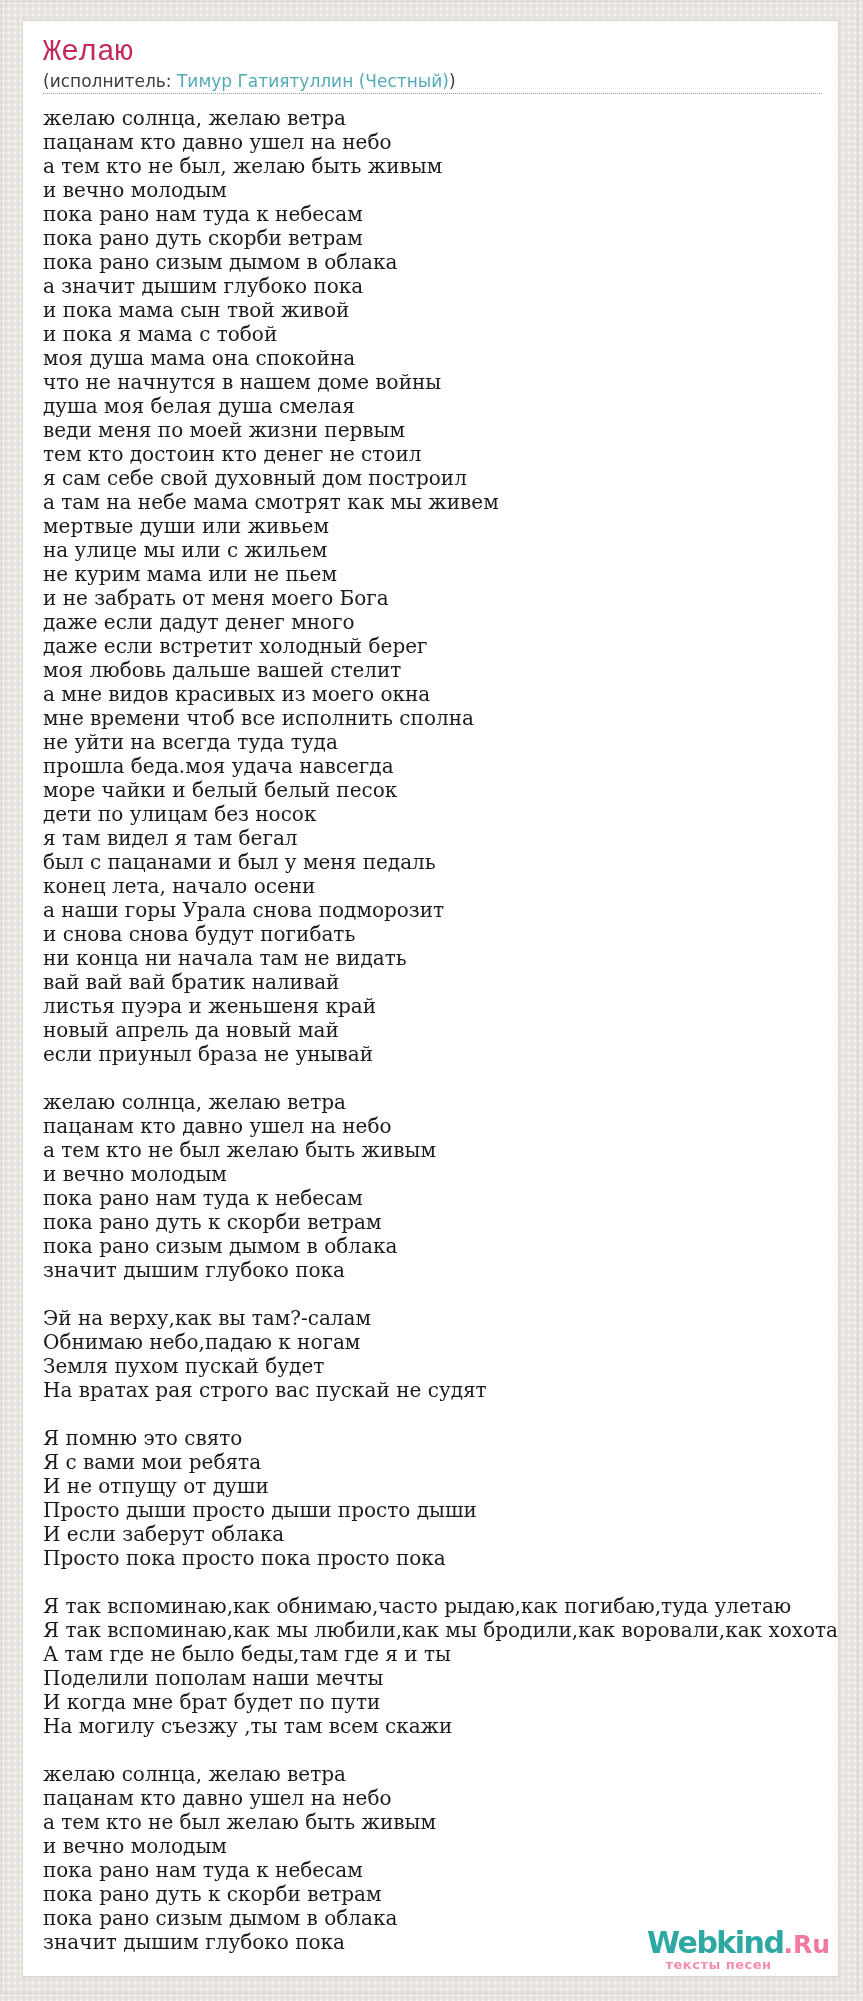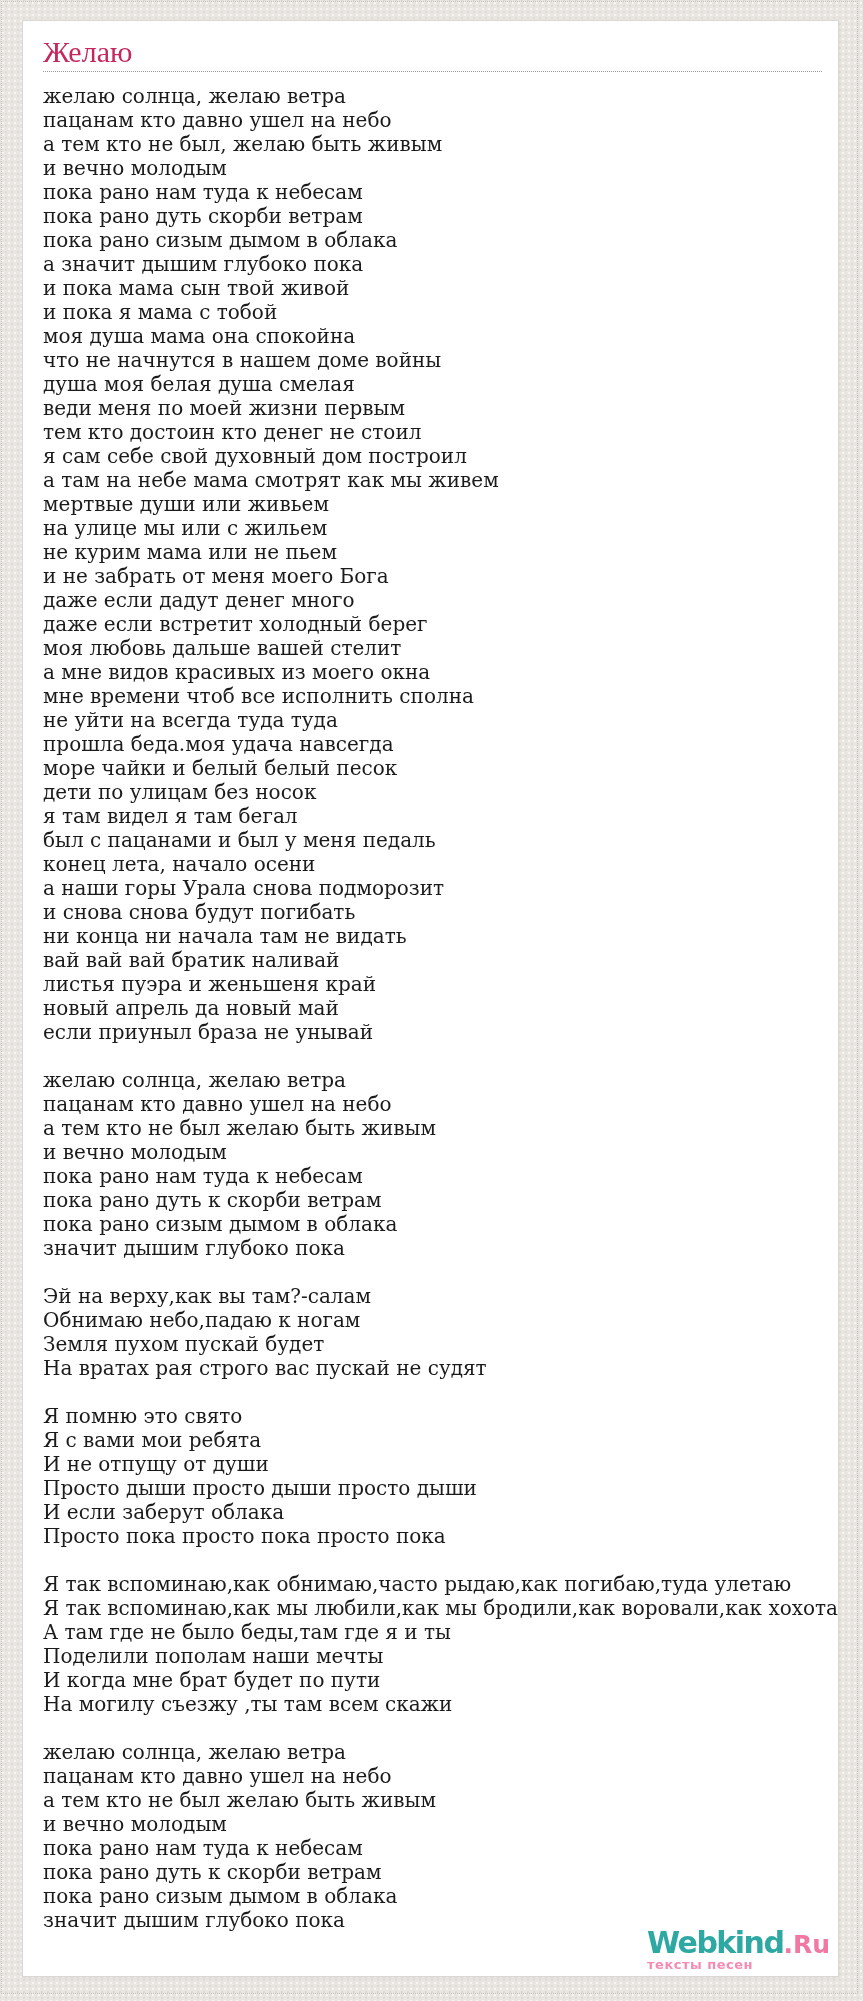--- a/index.html
+++ b/index.html
@@ -29,21 +29,21 @@
     border: 1px solid #dbd8d4;
     box-shadow: 0 1px 2px rgba(0,0,0,0.06);
     box-sizing: border-box;
   }
   .title {
     margin: 14px 0 0 20px;
     font-size: 30px;
     font-weight: 500;
     line-height: 34px;
     color: #c5295c;
-    font-family: Liberation Serif, serif;
+    font-family: Liberation Mono, monospace;
   }
   .artist-line {
     margin: 2px 0 0 20px;
     font-size: 17px;
     line-height: 20px;
     color: #3c3c3c;
     white-space: nowrap;
   }
   .artist-link {
     color: #54a9b6;
@@ -61,21 +61,21 @@
     font-size: 20px;
     line-height: 24px;
     color: #1b1b1b;
     white-space: pre;
     overflow: hidden;
     width: calc(100% - 20px);
   }
   .logo {
     position: absolute;
     right: 8px; bottom: 4px;
-    text-align: left;
+    text-align: center;
     font-family: "DejaVu Sans", sans-serif;
     cursor: pointer;
   }
   .logo-row { line-height: 30px; white-space: nowrap; }
   .logo-main {
     font-size: 30px; font-weight: bold;
     letter-spacing: -1.5px;
     color: #2ea8a2;
   }
   .logo-suffix {
@@ -92,20 +92,21 @@
 </style>
 </head>
 <body>
 
 <div class="bg-frame"></div>
 
 <div class="card">
 
   <h1 class="title">Желаю</h1>
 
+  <div class="artist-line"><span>(исполнитель: </span><a class="artist-link">Тимур Гатиятуллин (Честный)</a><span>)</span></div>
 
   <div class="separator"></div>
 
   <pre class="lyrics">желаю солнца, желаю ветра
 пацанам кто давно ушел на небо
 а тем кто не был, желаю быть живым
 и вечно молодым
 пока рано нам туда к небесам
 пока рано дуть скорби ветрам
 пока рано сизым дымом в облака

